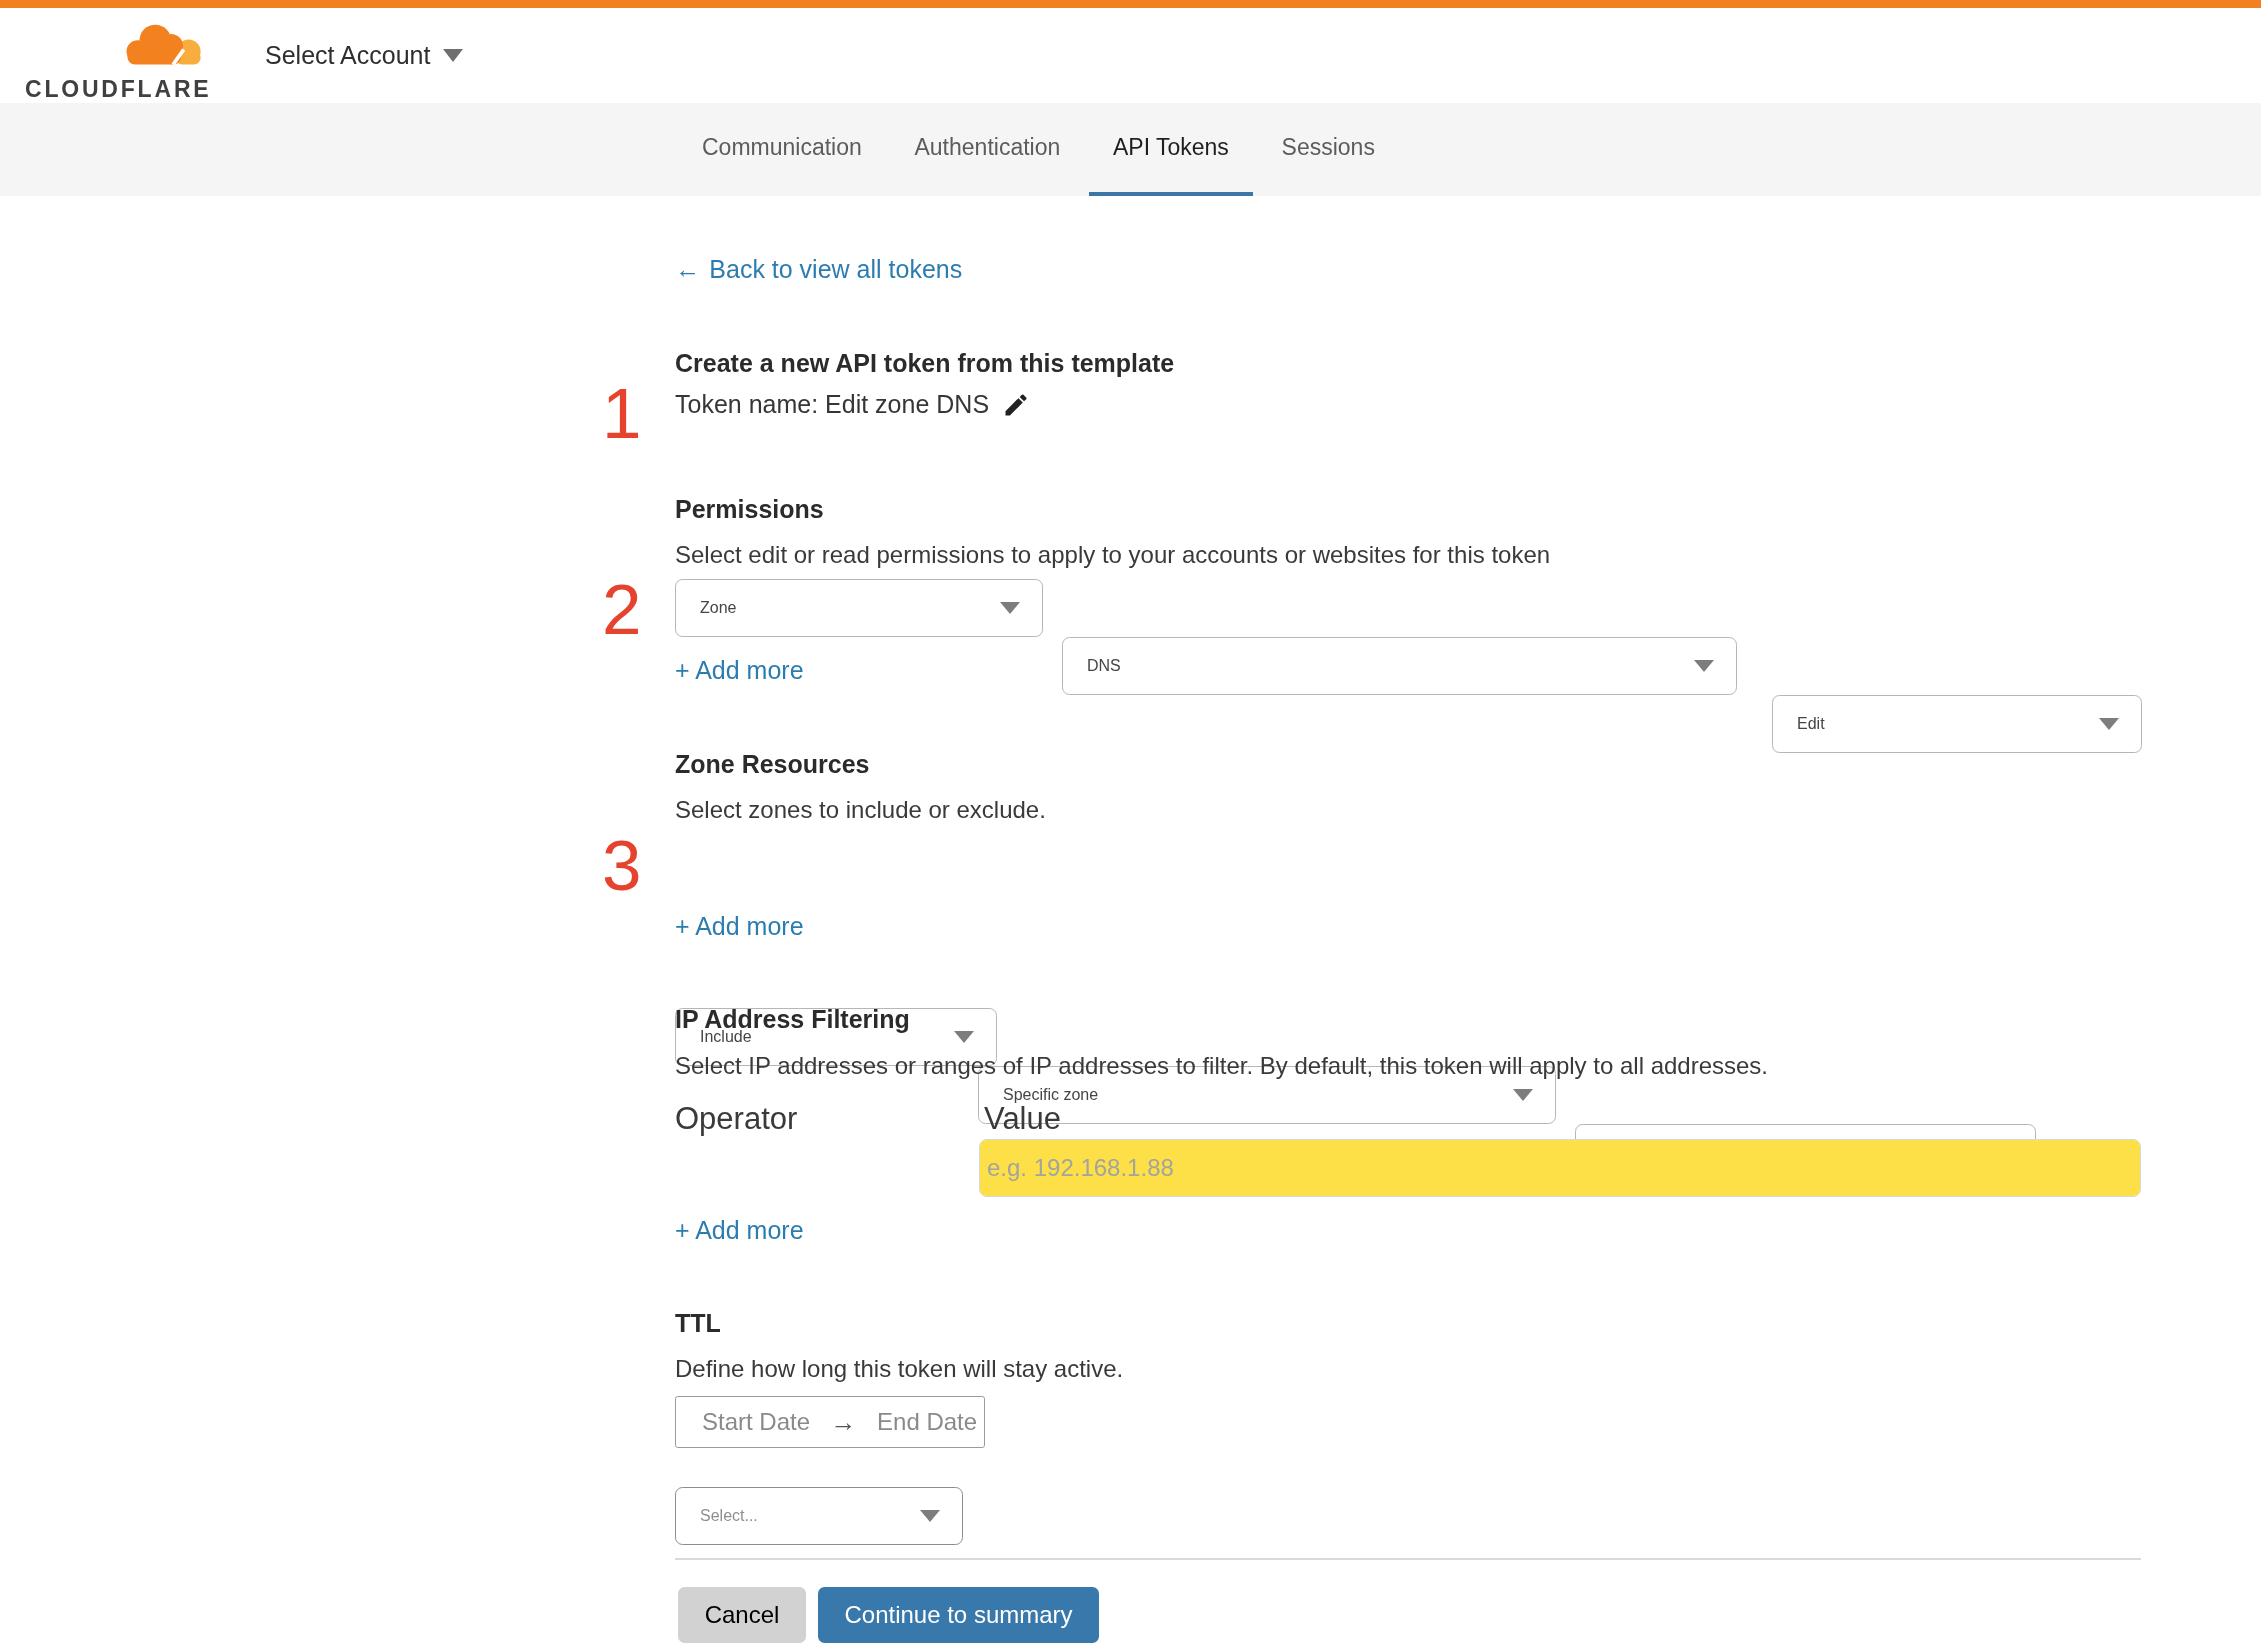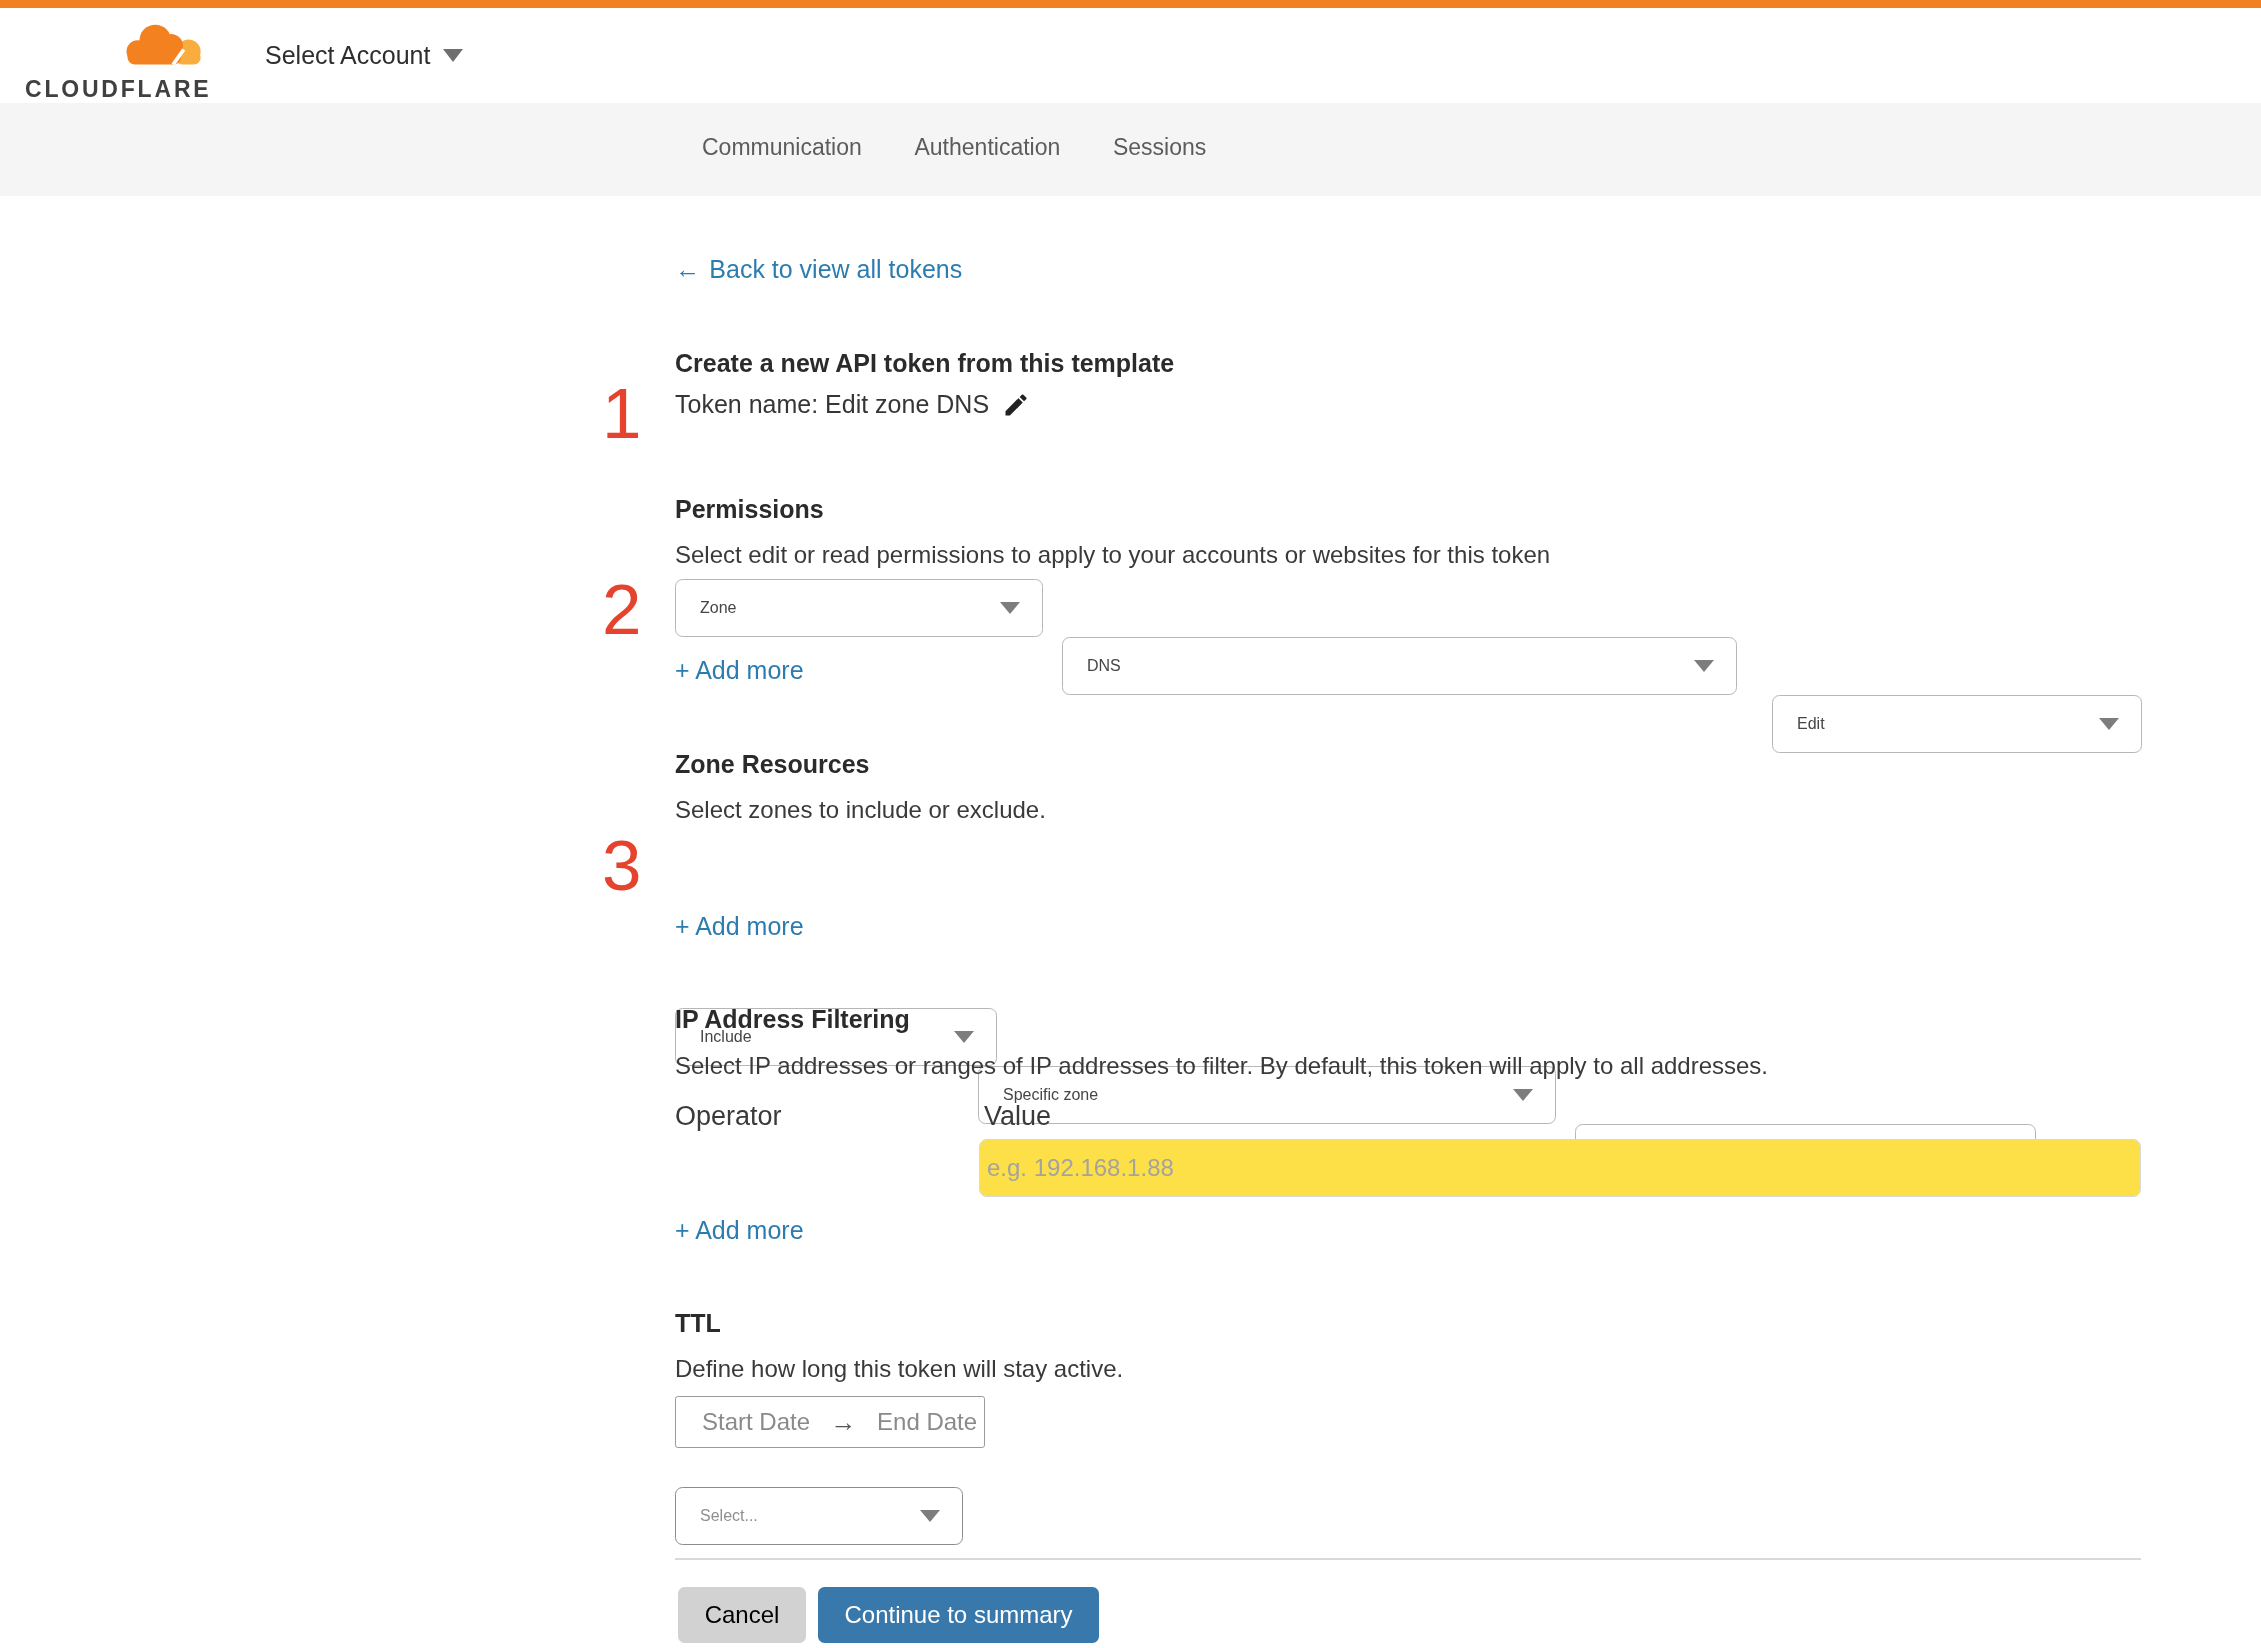--- a/index.html
+++ b/index.html
@@ -41,21 +41,21 @@
   .selectbox .chev { position:absolute; right:22.4px; top:50%; margin-top:-5.6px; width:0; height:0;
                      border-left:10.3px solid transparent; border-right:10.3px solid transparent;
                      border-top:12px solid #7d7d7d; }
   .selectbox.placeholder { color:#8f8f8f; }
   .selectbox.darkborder { border-color:#8c8c8c; }
 
   .value-input { height:58px; width:1162px; background:#fde047; border:1.9px solid #d9d9d6; border-radius:8px;
                  padding:0 7px; font-size:24px; color:#6b6b6b; font-family:"Liberation Sans", sans-serif; }
   .value-input::placeholder { color:#a3a3a0; }
 
-  .label { font-size:27px; color:#3a3a3a; }
+  .label { font-size:31px; color:#3a3a3a; }
 
   .datebox { width:310px; height:52px; border:1.9px solid #9b9b9b; border-radius:2.8px; background:#ffffff;
              display:flex; align-items:center; gap:20.5px; padding:0 26px; font-size:24px; color:#8a8a8a;
              cursor:pointer; white-space:nowrap; }
   .datebox .arrow { color:#555555; font-size:26px; }
 
   .divider { height:1.9px; background:#d9d9d9; }
 
   .btn { height:56px; border:none; border-radius:6.5px; font-size:24px; cursor:pointer;
          font-family:"Liberation Sans", sans-serif; }
@@ -91,20 +91,21 @@
     </div>
     <div class="account-select">
       <span>Select Account</span>
       <span class="caret-down"></span>
     </div>
   </header>
 
   <nav class="tabbar">
     <div class="tab">Communication</div>
     <div class="tab">Authentication</div>
+    <div class="tab active">API Tokens</div>
     <div class="tab">Sessions</div>
   </nav>
 
   <main class="content">
 
     <div class="abs link" style="left:675px; top:255px;">
       <span>←</span>
       <span>Back to view all tokens</span>
     </div>
 

